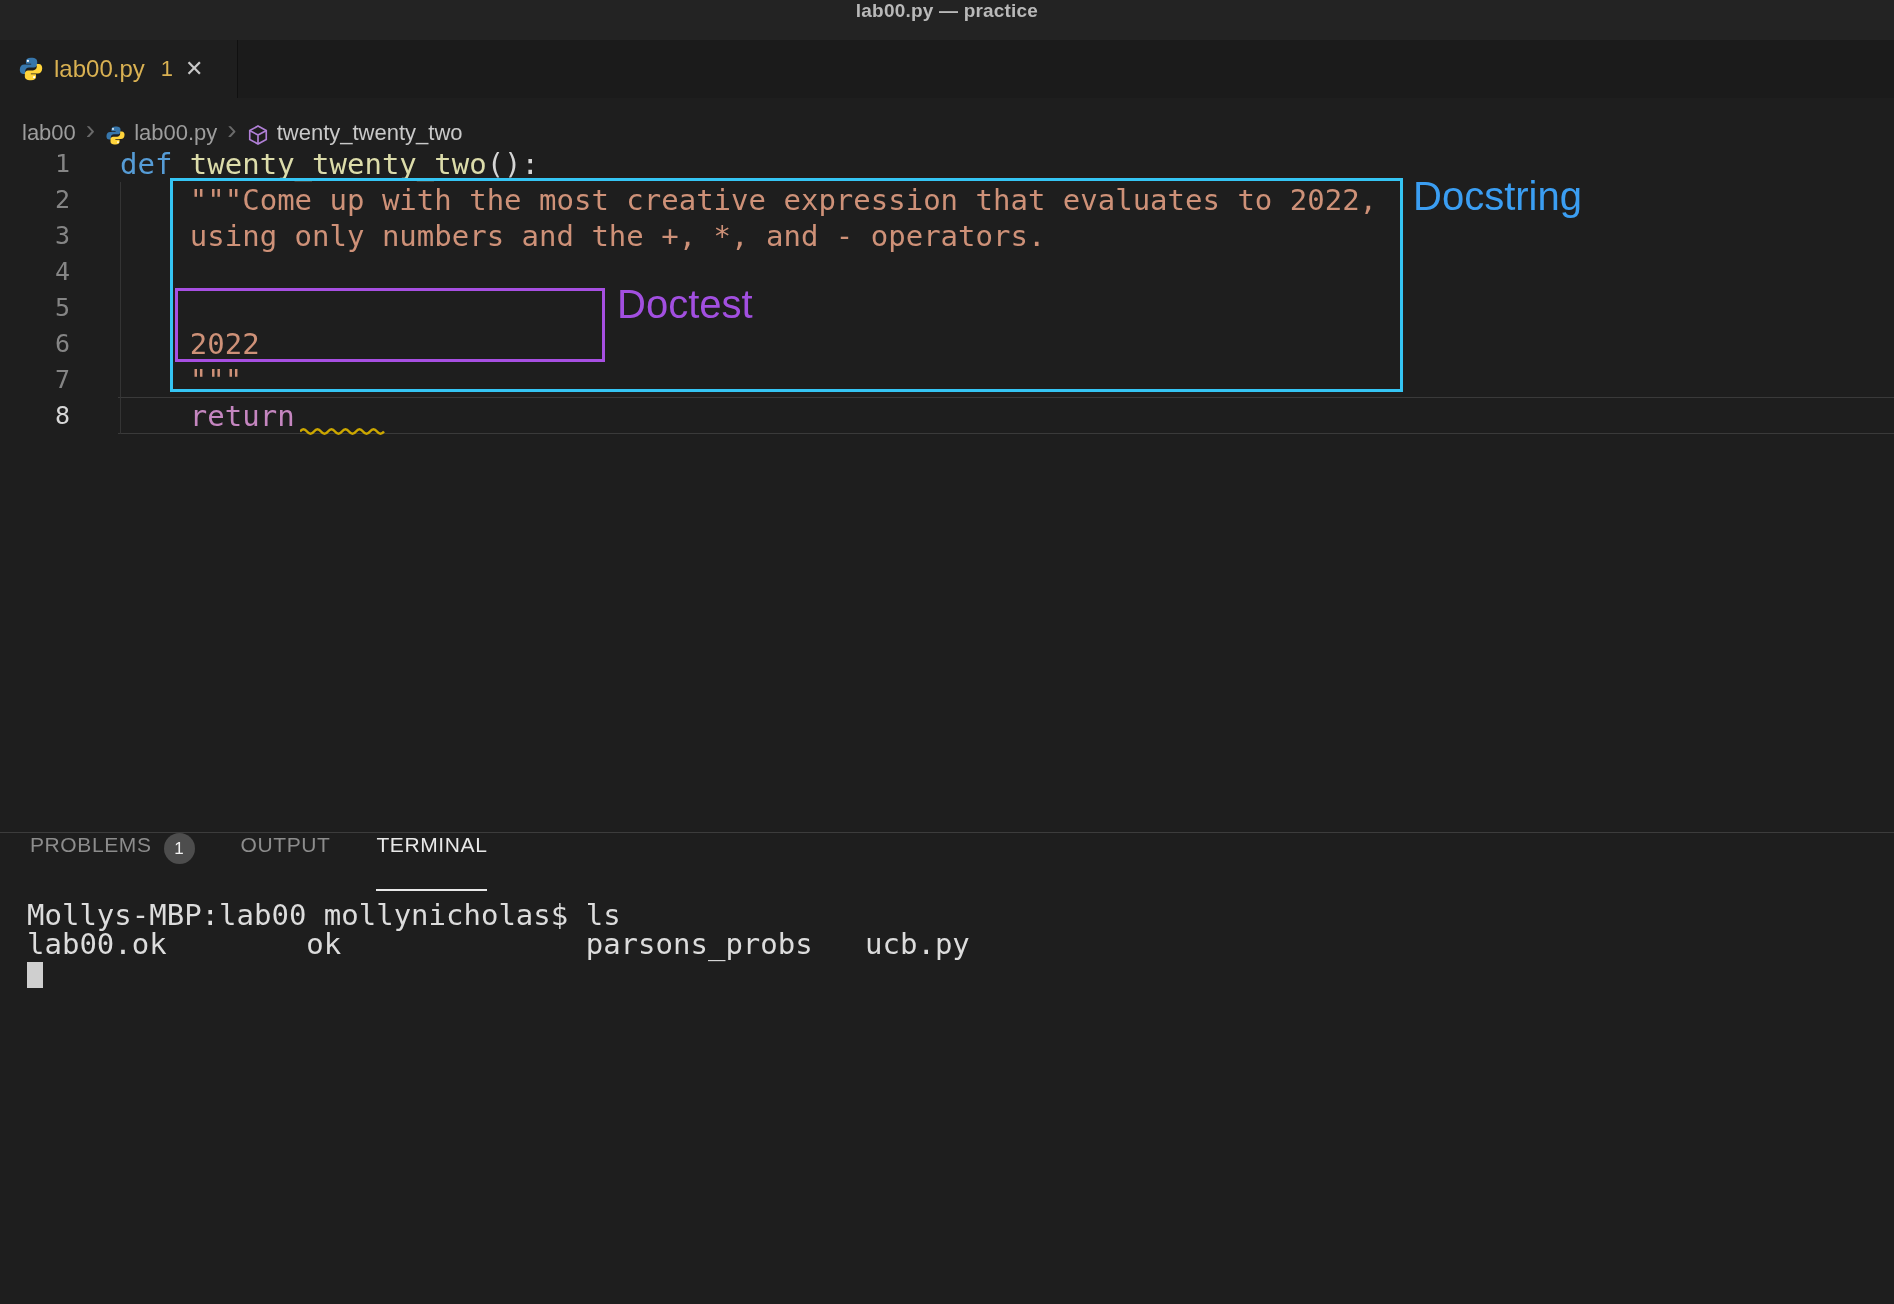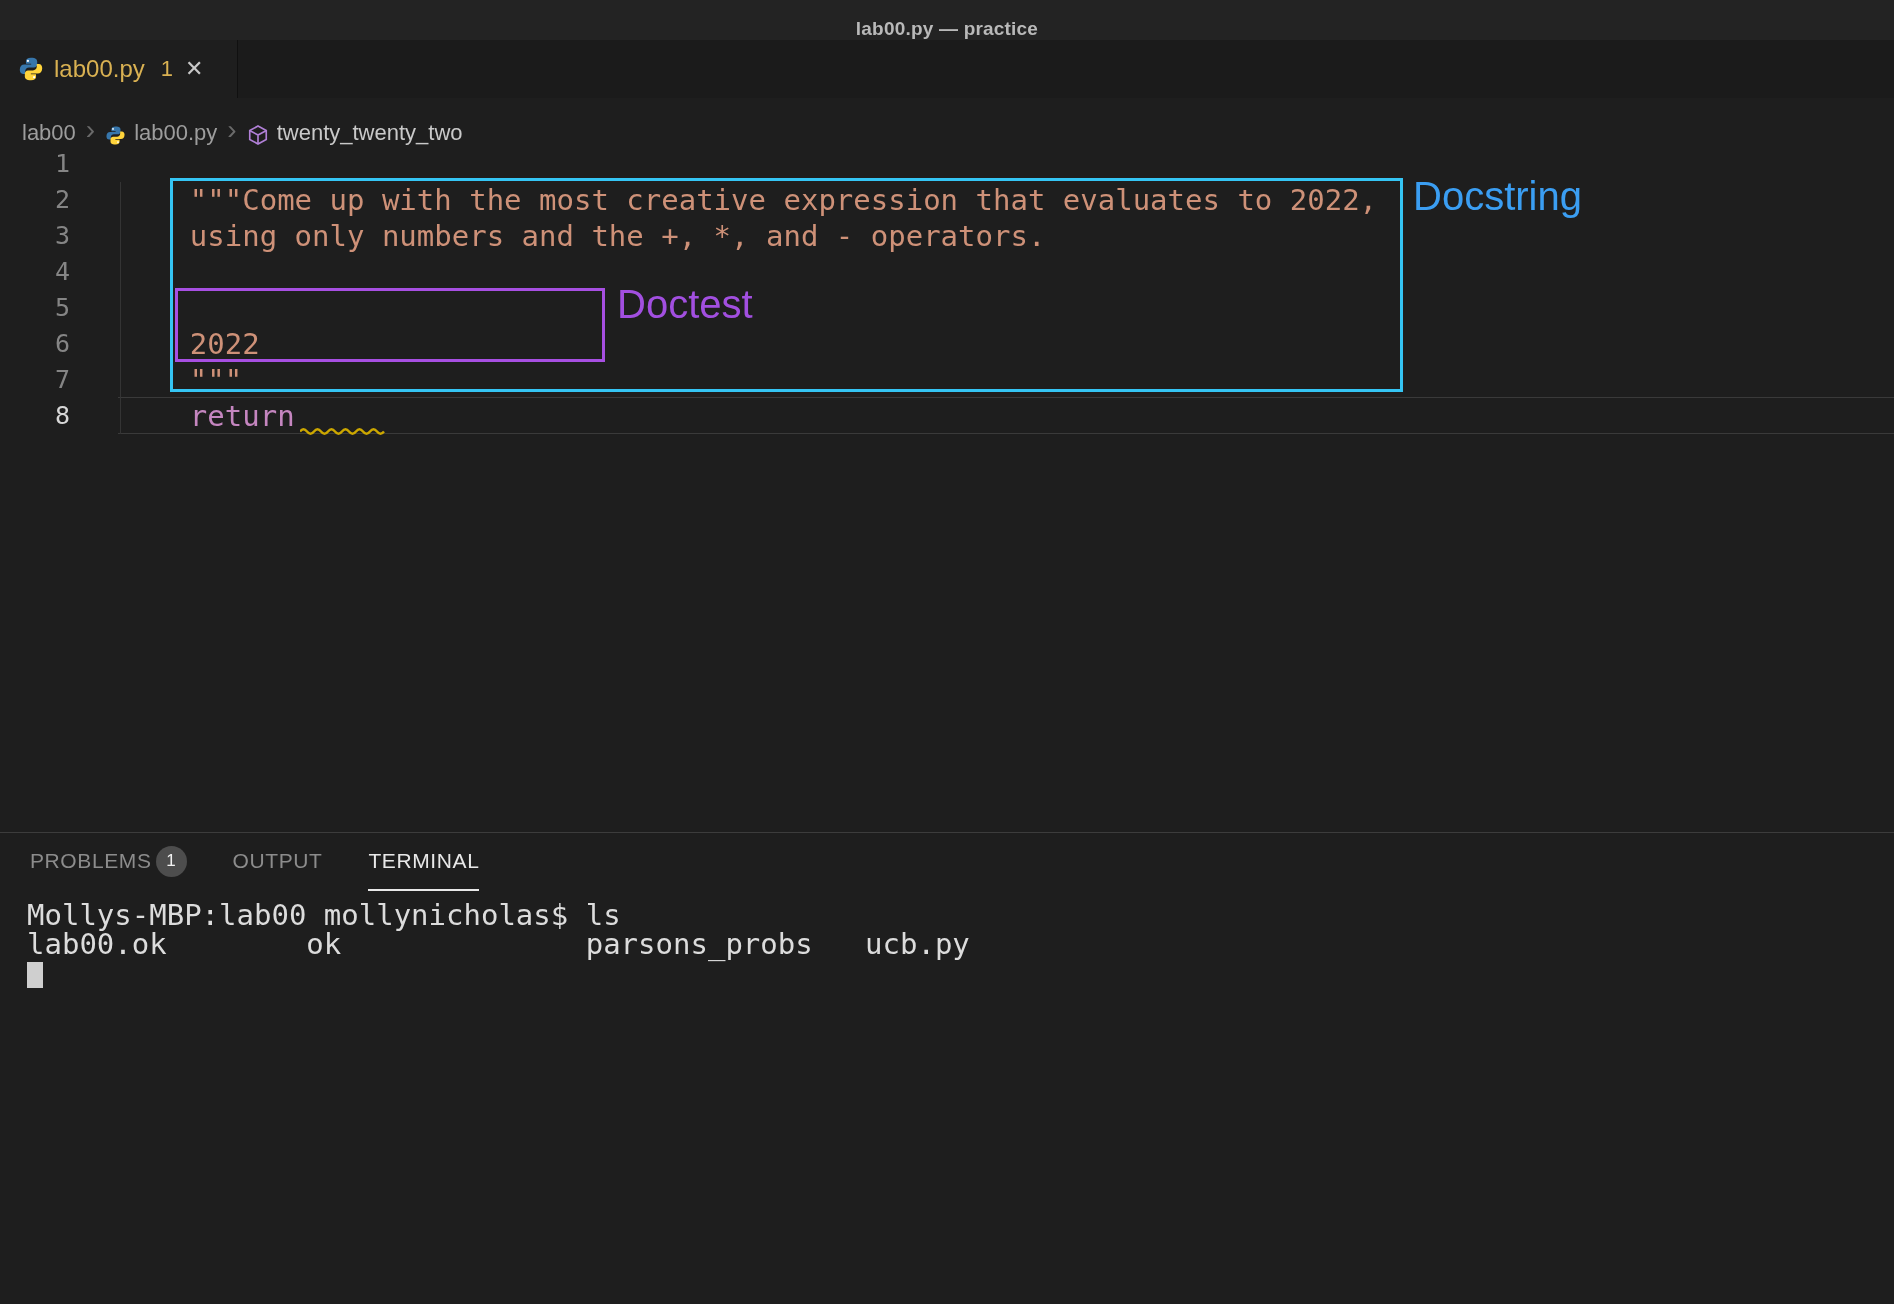--- a/index.html
+++ b/index.html
@@ -1,20 +1,20 @@
 <!DOCTYPE html>
 <html><head>
 <meta charset="utf-8">
 <style>
   *{margin:0;padding:0;box-sizing:border-box}
   html,body{width:1894px;height:1304px;background:#1e1e1e;overflow:hidden;font-family:"Liberation Sans",sans-serif;color:#cccccc}
   body{position:relative}
 
   
-  .titlebar{position:absolute;top:0;left:0;width:100%;height:40px;background:#232323;display:flex;align-items:flex-end;justify-content:center}
+  .titlebar{position:absolute;top:0;left:0;width:100%;height:40px;background:#232323;display:flex;align-items:flex-start;justify-content:center}
   .window-title{font-size:19px;font-weight:600;color:#b9b9b9;letter-spacing:.2px}
 
   
   .tabrow{position:absolute;top:40px;left:0;width:100%;height:58px;background:#1b1b1b}
   .tab{position:absolute;left:0;top:0;height:100%;width:238px;background:#1e1e1e;border-right:1px solid rgba(0,0,0,.45);display:flex;align-items:center;padding:0 12px 0 18px;cursor:pointer}
   .tab-icon{display:flex;margin-right:10px}
   .tab-label{font-size:24px;color:#d9b152}
   .tab-badge{font-size:22px;color:#d9b152;margin-left:16px}
   .tab-close{font-size:22px;color:#c8c8c8;margin-left:12px;cursor:pointer}
 
@@ -40,21 +40,21 @@
   .ann-box{position:absolute}
   .box-docstring{left:170px;top:32px;width:1233px;height:214px;border:3px solid #35c5f4}
   .box-doctest{left:175px;top:142px;width:430px;height:74px;border:3px solid #a74fe2}
   .ann-label{position:absolute;font-size:40px;font-family:"Liberation Sans",sans-serif}
   .label-docstring{left:1413px;top:28px;color:#3b9ef2}
   .label-doctest{left:617px;top:136px;color:#a24fe0}
 
   
   .panel-divider{position:absolute;top:832px;left:0;width:100%;height:1px;background:#3c3c3c}
   .panel-tabs{position:absolute;top:833px;left:0;width:100%;height:58px;display:flex;align-items:stretch;padding-left:30px;gap:46px}
-  .ptab{display:flex;align-items:center;gap:4px;font-size:21px;letter-spacing:.6px;color:#8c8c8c;border-bottom:2px solid transparent;cursor:pointer;text-transform:uppercase}
+  .ptab{display:flex;align-items:flex-start;gap:12px;font-size:21px;letter-spacing:.6px;color:#8c8c8c;border-bottom:2px solid transparent;cursor:pointer;text-transform:uppercase}
   .ptab.active{color:#e8e8e8;border-bottom-color:#e8e8e8}
   .pbadge{width:31px;height:31px;border-radius:50%;background:#4d4d4d;color:#f2f2f2;font-size:17px;display:flex;align-items:center;justify-content:center;letter-spacing:0}
 
   .terminal{position:absolute;top:901px;left:27px;font-family:"DejaVu Sans Mono",monospace;font-size:29px;line-height:29px;color:#dcdcdc;cursor:text}
   .tline{white-space:pre}
   .cursor{display:inline-block;width:16px;height:26px;background:#cfcfcf;vertical-align:-5px}
 </style>
 </head>
 <body>
 
@@ -100,20 +100,21 @@
   <span class="bc-item last">twenty_twenty_two</span>
 </div>
 
 <div class="editor">
   <div class="current-line"></div>
   <div class="indent-guide"></div>
 
   <div class="lines">
     <div class="line">
       <div class="gutter">1</div>
+      <div class="code"><span class="kw">def </span><span class="fn">twenty_twenty_two</span><span class="pl">():</span></div>
     </div>
     <div class="line">
       <div class="gutter">2</div>
       <div class="code"><span class="str">    """Come up with the most creative expression that evaluates to 2022,</span></div>
     </div>
     <div class="line">
       <div class="gutter">3</div>
       <div class="code"><span class="str">    using only numbers and the +, *, and - operators.</span></div>
     </div>
     <div class="line">

